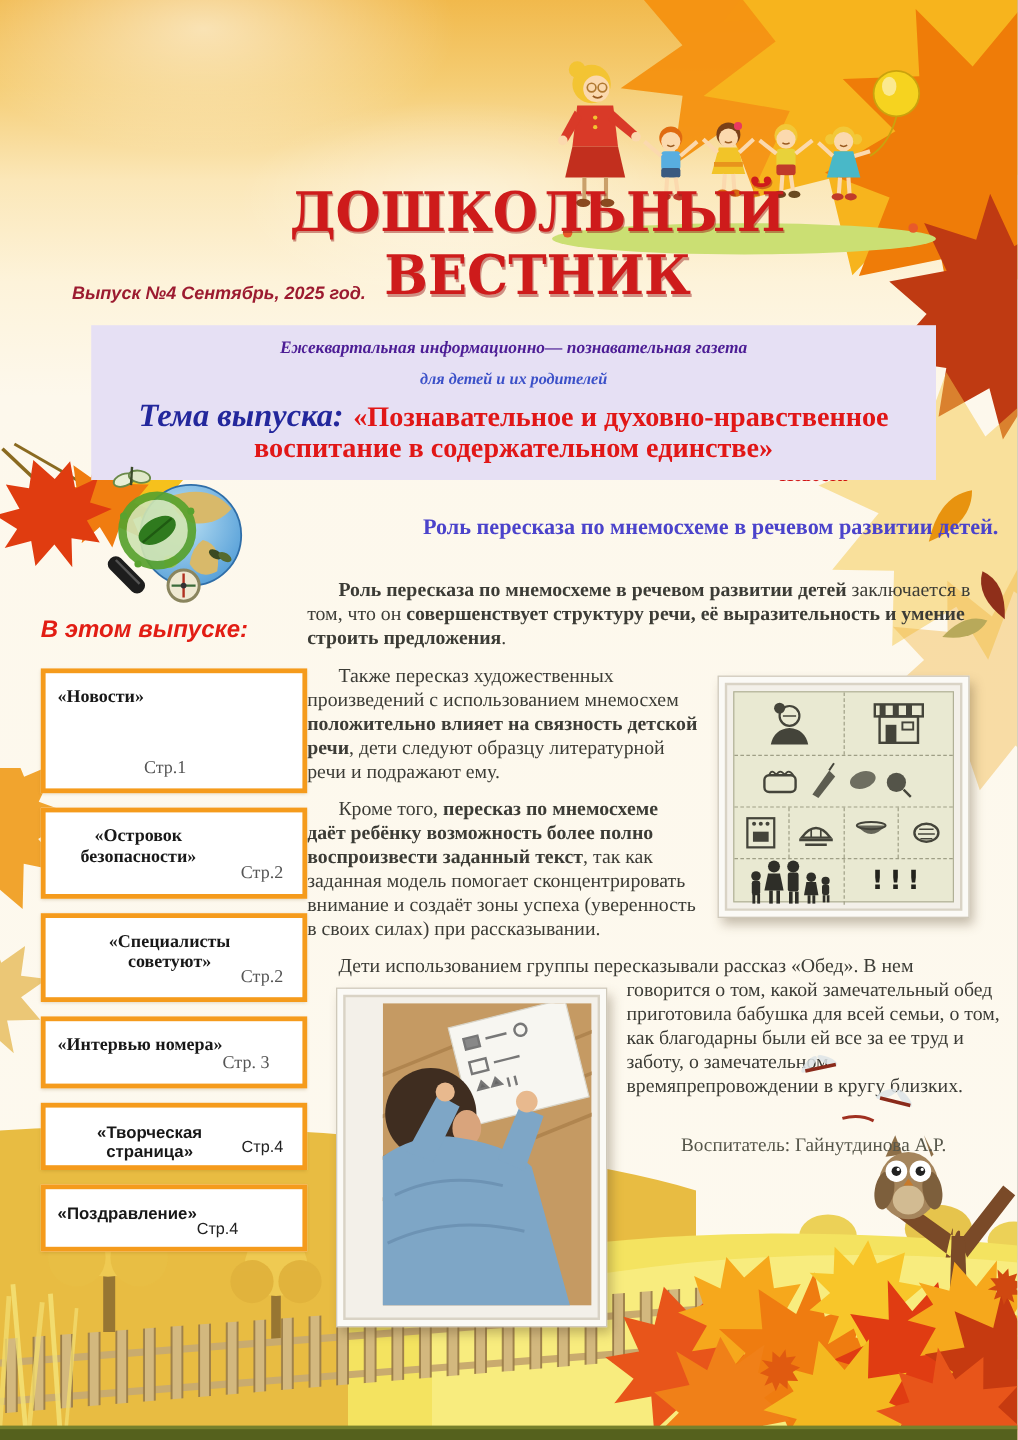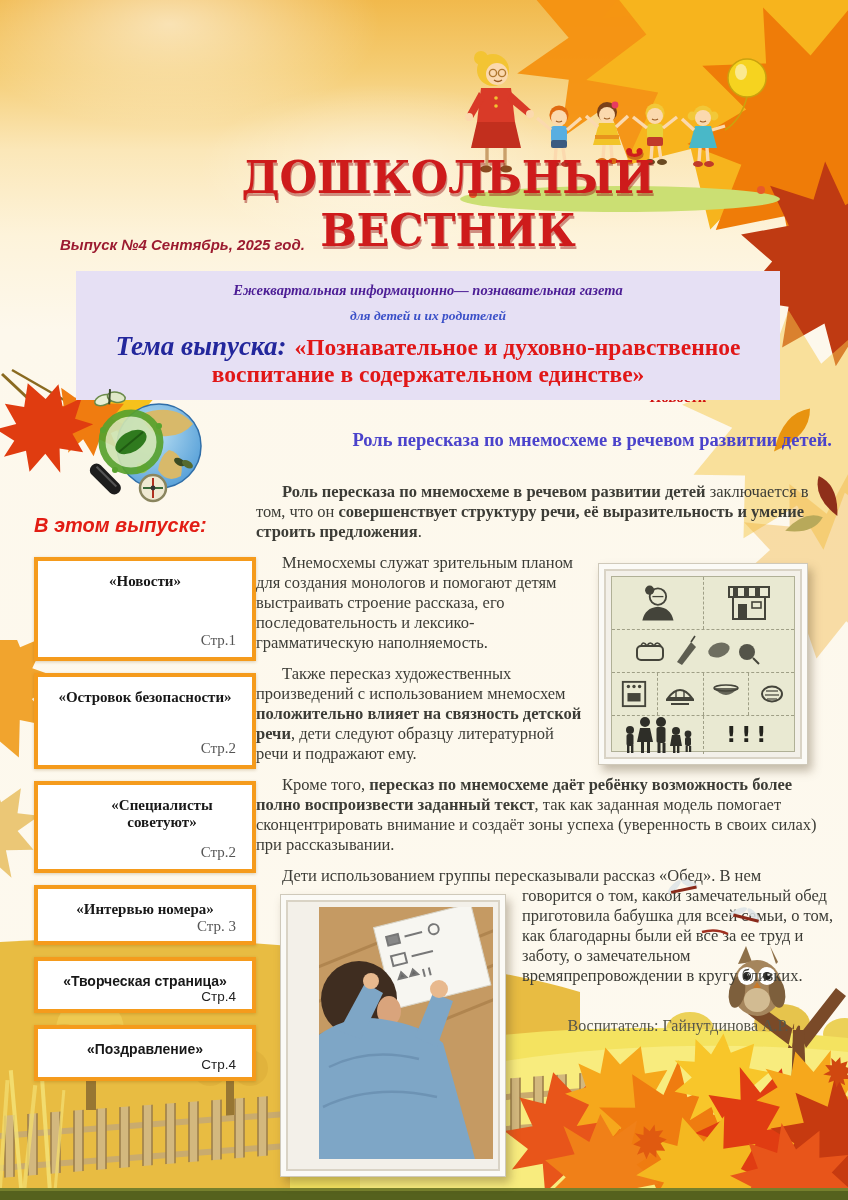--- a/index.html
+++ b/index.html
@@ -28,26 +28,26 @@
   
   .section-label{position:absolute;left:598px;top:389px;width:160px;text-align:center;z-index:4;
     font-weight:bold;font-size:15px;color:#d01212;}
   .article-title{position:absolute;left:252px;top:430px;width:580px;text-align:right;z-index:4;
     font-weight:bold;font-size:18.5px;color:#4b43cb;}
   
   .sidebar{position:absolute;left:34px;top:386px;width:222px;z-index:5;}
   .globe{display:block;margin:0 auto;}
   .sidebar-heading{text-align:left;font-family:"Liberation Sans",sans-serif;font-style:italic;
     font-weight:bold;font-size:20px;color:#e21d14;margin:10px 0 20px;}
-  .toc-box{background:#fff;border:4px solid #f59b1c;margin-bottom:12px;display:flex;flex-direction:column;
+  .toc-box{background:#fff;border:4px solid #f59b1c;margin-bottom:12px;display:flex;flex-direction:row;
     padding:12px 10px 8px;box-sizing:border-box;box-shadow:0 1px 3px rgba(120,80,0,.25);}
   .toc-box:nth-of-type(1){height:112px;}
   .toc-box:nth-of-type(2){height:104px;}
-  .toc-box:nth-of-type(3){height:96px;gap:18px;}
-  .toc-box:nth-of-type(4){height:92px;padding-left:44px;}
+  .toc-box:nth-of-type(3){height:76px;gap:18px;}
+  .toc-box:nth-of-type(4){height:74px;padding-left:44px;}
   .toc-box:nth-of-type(5){height:60px;}
   .toc-box:nth-of-type(6){height:56px;}
   .toc-box:nth-of-type(7){height:56px;}
   .toc-label{text-align:center;font-weight:bold;font-size:15px;color:#181818;}
   .toc-page{text-align:right;font-size:15px;color:#555;margin-top:auto;padding-right:6px;}
   .toc-box.sans .toc-label{font-family:"Liberation Sans",sans-serif;font-size:14px;}
   .toc-box.sans .toc-page{font-family:"Liberation Sans",sans-serif;font-size:13.5px;color:#222;}
   
   .main-col{position:absolute;left:256px;top:482px;width:578px;z-index:4;
     font-size:16.5px;line-height:20px;color:#3c3c36;}
@@ -376,21 +376,20 @@
                 </g>
               </svg>
           </div>
           <div class="mcell">
             <span class="excl">!!!</span>
           </div>
         </div>
       </div>
     </div>
 
-    <p><span>Мнемосхемы служат зрительным планом для создания монологов и помогают детям выстраивать строение рассказа, его последовательность и лексико-грамматическую наполняемость.</span></p>
     <p><span>Также пересказ художественных произведений с использованием мнемосхем </span><span class="b">положительно влияет на связность детской речи</span><span>, дети следуют образцу литературной речи и подражают ему.</span></p>
     <p><span>Кроме того, </span><span class="b">пересказ по мнемосхеме даёт ребёнку возможность более полно воспроизвести заданный текст</span><span>, так как заданная модель помогает сконцентрировать внимание и создаёт зоны успеха (уверенность в своих силах) при рассказывании.</span></p>
 
     <p><span>Дети использованием группы пересказывали рассказ «Обед». </span><span class="photo-float frame"><svg width="174" height="252" viewBox="0 0 174 252">
         <rect width="174" height="252" fill="#c59a63"></rect>
         <g stroke="#b0854f" stroke-width="3" transform="rotate(-22 87 100)">
           <line x1="-60" y1="30" x2="260" y2="30"></line>
               <line x1="-60" y1="62" x2="260" y2="62"></line>
               <line x1="-60" y1="94" x2="260" y2="94"></line>
               <line x1="-60" y1="126" x2="260" y2="126"></line>

